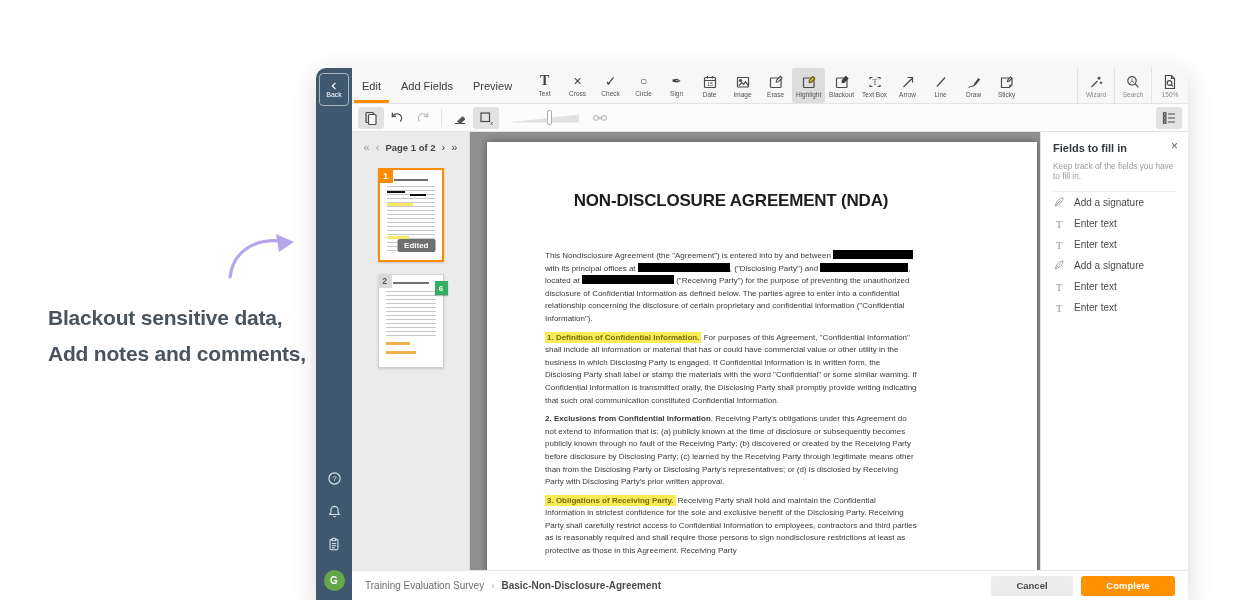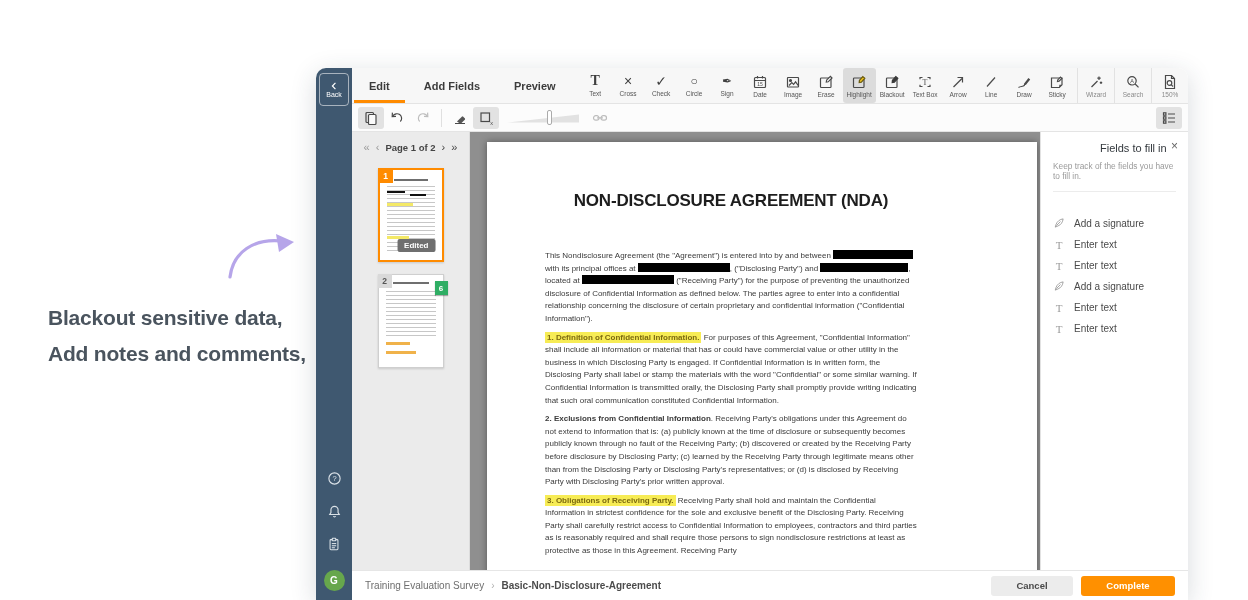--- a/index.html
+++ b/index.html
@@ -30,22 +30,22 @@
   #avatar { width:21px; height:21px; border-radius:50%; background:#67a74c; color:#fff;
     font-size:10px; font-weight:700; display:flex; align-items:center; justify-content:center;
     margin:8px 0 9px; cursor:pointer; }
 
   
   #main { flex:1; display:flex; flex-direction:column; min-width:0; }
 
   
   #tb1 { height:36px; background:#f7f7f7; border-bottom:1px solid #e4e4e4;
     display:flex; align-items:stretch; flex:0 0 36px; }
-  .tab { position:relative; padding:0 17px; display:flex; align-items:center;
-    font-size:11px; font-weight:700; color:#3c3c3c; cursor:pointer; }
+  .tab { position:relative; padding:0 10px; display:flex; align-items:center;
+    font-size:11px; font-weight:400; color:#3c3c3c; cursor:pointer; }
   .tab.active::after { content:""; position:absolute; left:2px; right:2px; bottom:0;
     height:3px; background:#ff8b00; }
   #tools { display:flex; align-items:stretch; margin-left:6px; }
   .tool { width:33px; display:flex; flex-direction:column; align-items:center;
     justify-content:center; gap:1px; cursor:pointer; border-radius:3px; }
   .tool .cap { font-size:6.5px; color:#555; white-space:nowrap; }
   .tool.active { background:#dcdcdc; }
   .glyph { font-size:14px; line-height:14px; color:#3f3f3f; height:15px; }
   .serif { font-family:"Liberation Serif", serif; font-weight:600; }
   .ic { stroke:#4a4a4a; stroke-width:1.2; fill:none; }
@@ -114,26 +114,26 @@
   
   #sticky-note { position:absolute; left:413px; top:41px; width:77px; height:80px;
     background:linear-gradient(160deg,#f9f3a0,#efe478); box-shadow:2px 3px 5px rgba(0,0,0,.35);
     cursor:pointer; }
   #sticky-note .txt { position:absolute; left:10px; top:24px; font-size:10.5px; color:#2e2e2e; }
   #pin { position:absolute; right:8px; top:-8px; }
 
   
   #fields-panel { width:148px; flex:0 0 148px; background:#fff; border-left:1px solid #e2e2e2;
     padding:10px 12px; position:relative; }
-  #fields-title { font-size:11px; font-weight:400; color:#33383d;margin-left:47px; }
+  #fields-title { font-size:11px; font-weight:700; color:#33383d; }
   #fields-close { position:absolute; right:10px; top:8px; font-size:12px; color:#666;
     cursor:pointer; line-height:12px; }
   #fields-sub { margin-top:7px; font-size:8.3px; color:#9a9a9a; padding-bottom:10px;
     border-bottom:1px solid #ececec; }
-  #fields-list { margin-top:21px; }
+  #fields-list { margin-top:0; }
   .field-item { display:flex; align-items:center; gap:9px; height:21px; cursor:pointer; }
   .field-item .fic { width:12px; text-align:center; color:#9a9a9a;
     font-family:"Liberation Serif", serif; font-size:11px; }
   .field-item .flabel { font-size:10px; color:#4a4a4a; }
 
   
   #footer { height:30px; flex:0 0 30px; border-top:1px solid #e6e6e6; background:#fff;
     display:flex; align-items:center; padding:0 13px;gap:36px; }
   #crumbs { display:flex; align-items:center; gap:7px; font-size:10px; }
   #crumb1 { color:#6e6e6e; cursor:pointer; }

